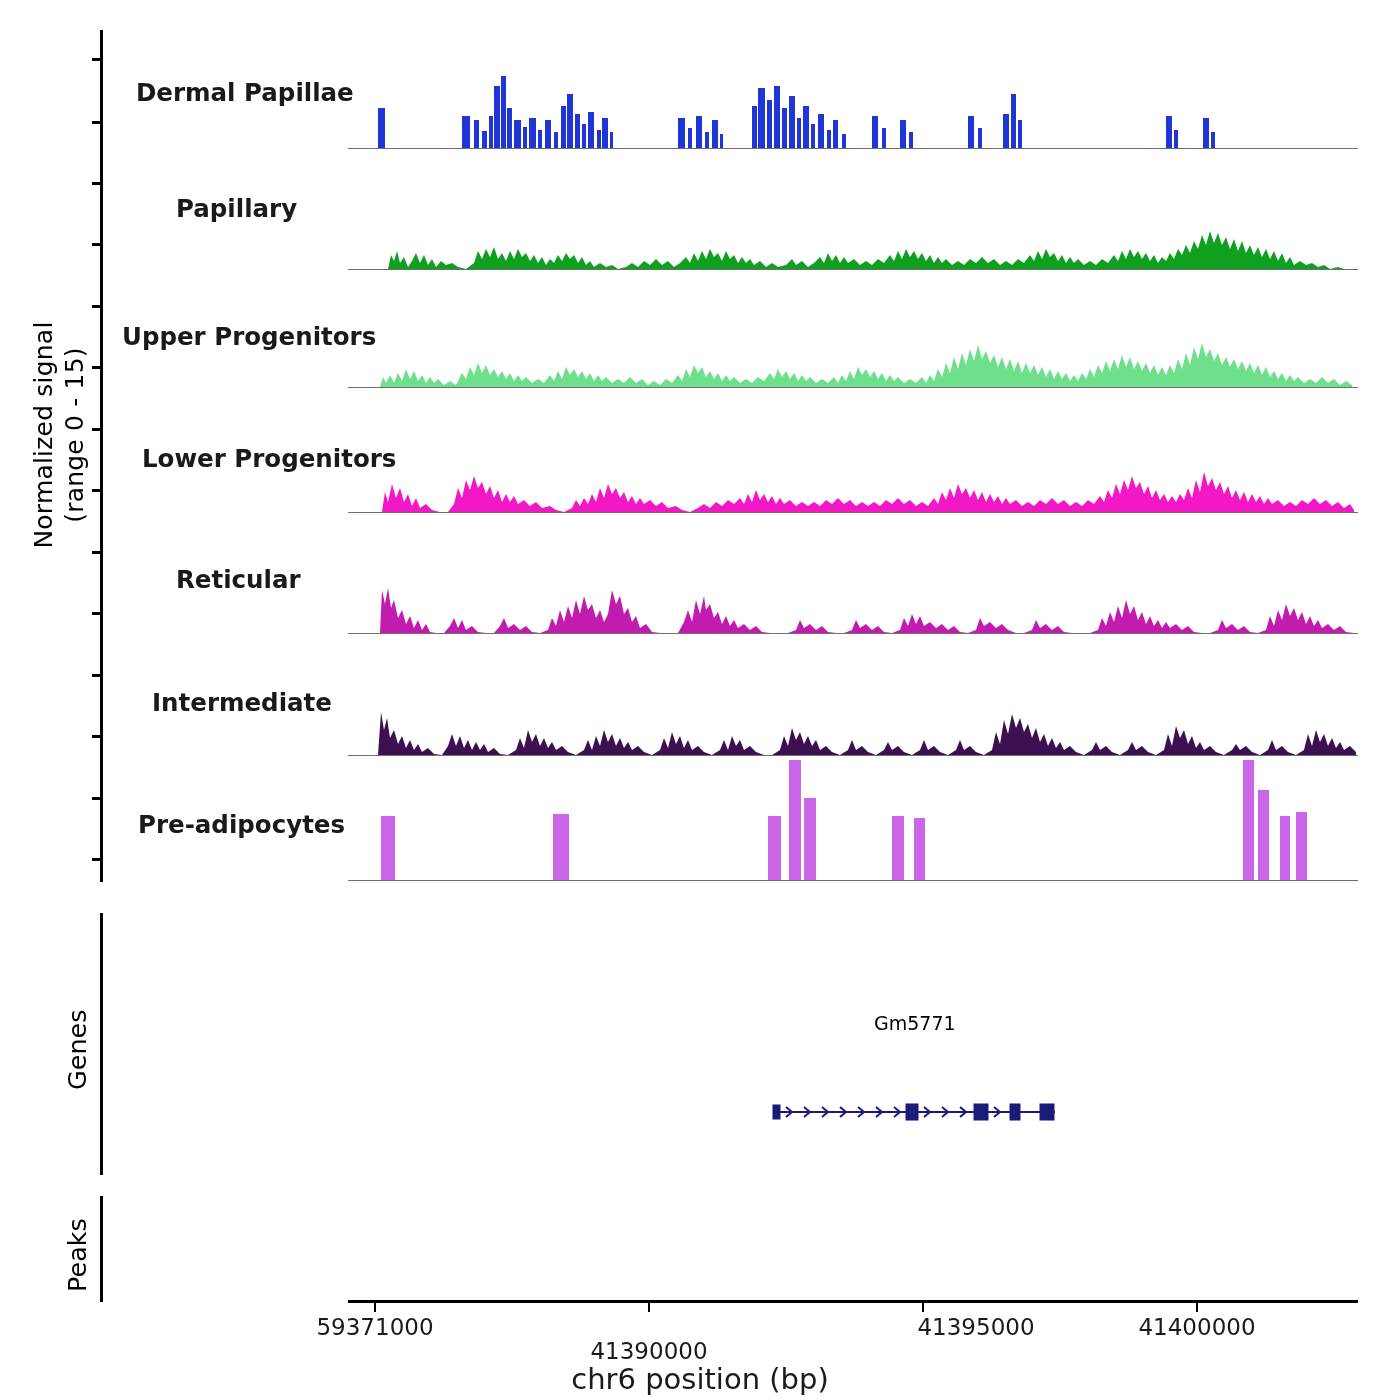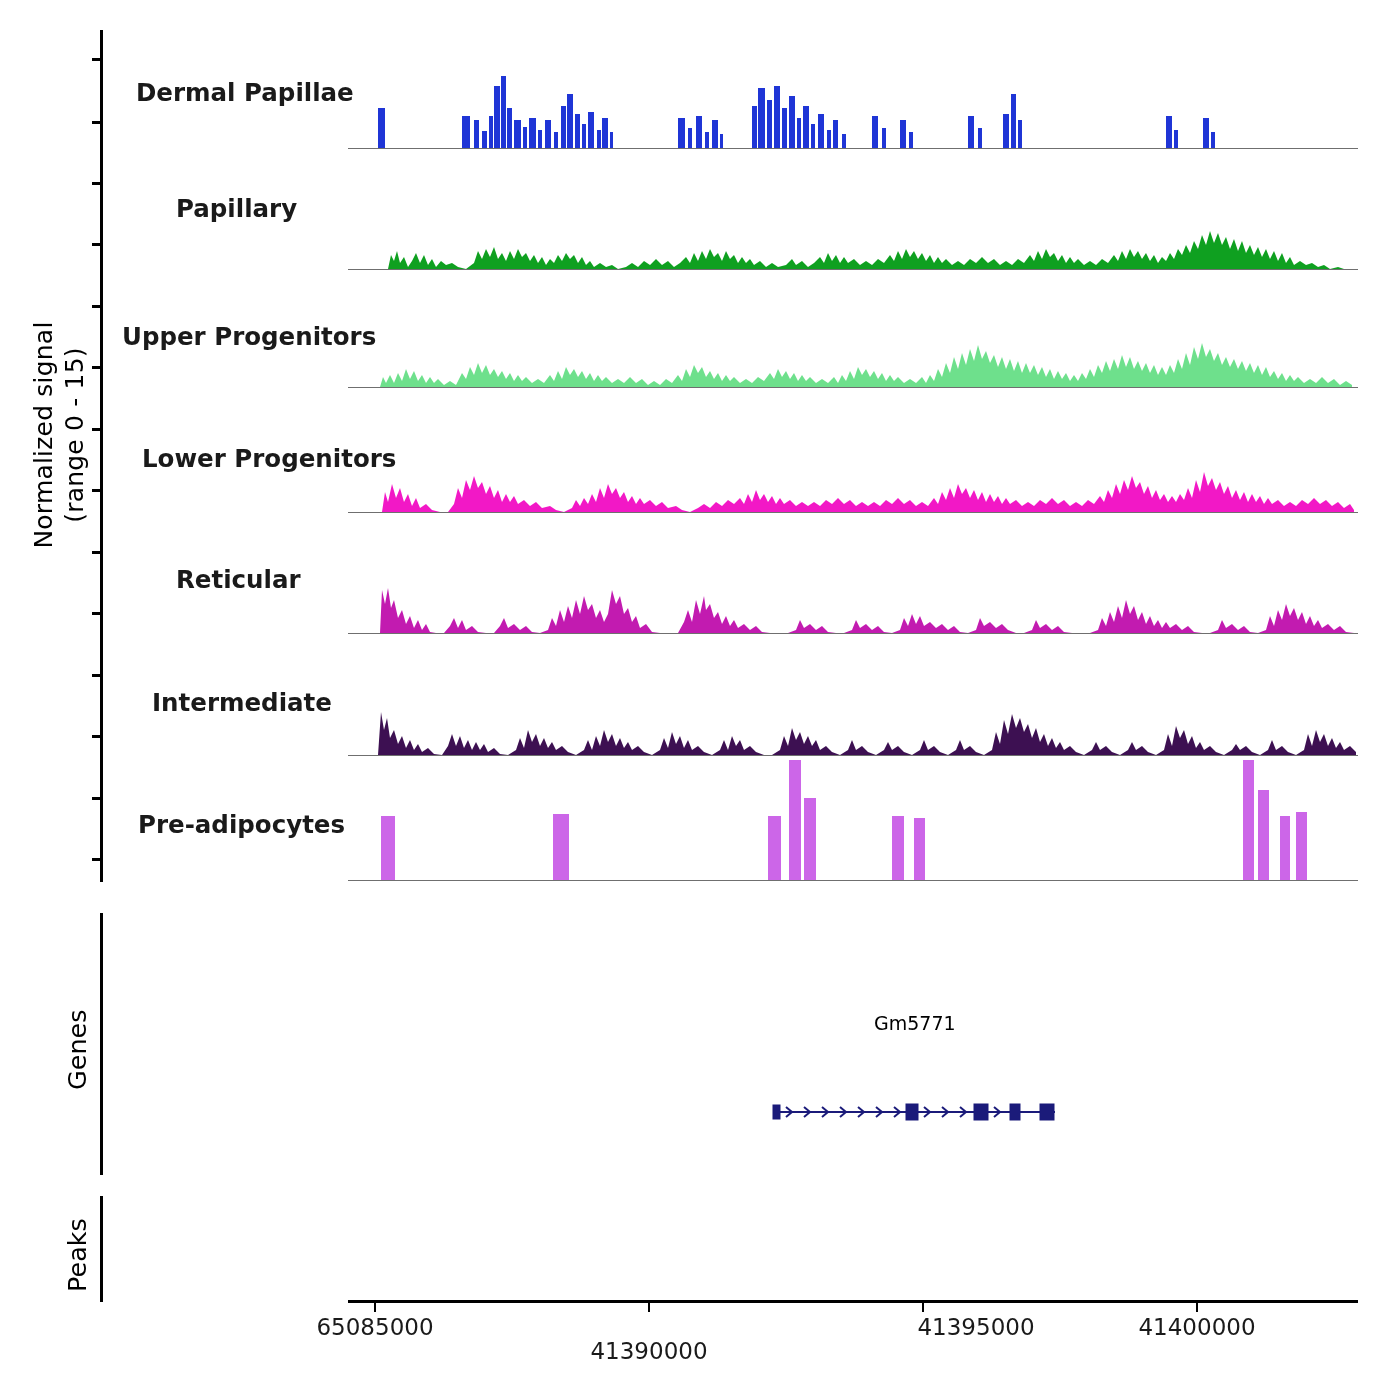--- a/index.html
+++ b/index.html
@@ -307,19 +307,20 @@
 
   <div class="vbar" style="left:100px; top:1196px; height:106px;"></div>
   <div class="side-label" style="left:62px; top:1292px;">Peaks</div>
 
   <div class="xaxis-line" style="left:348px; top:1300px; width:1010px;"></div>
   <div class="tick-v" style="left:374px; top:1302px;"></div>
   <div class="tick-v" style="left:648px; top:1302px;"></div>
   <div class="tick-v" style="left:922px; top:1302px;"></div>
   <div class="tick-v" style="left:1196px; top:1302px;"></div>
 
-  <div class="xtick-label" style="left:375px; top:1314px;">65085000</div>
+  <div class="xtick-label" style="left:375px; top:1314px;">59371000</div>
   <div class="xtick-label" style="left:649px; top:1314px;margin-top:24px;">41390000</div>
   <div class="xtick-label" style="left:976px; top:1314px;">41395000</div>
   <div class="xtick-label" style="left:1197px; top:1314px;">41400000</div>
 
+  <div class="xaxis-title" style="left:0; top:1362px;">chr6 position (bp)</div>
 
 </div>
 
 </body></html>

